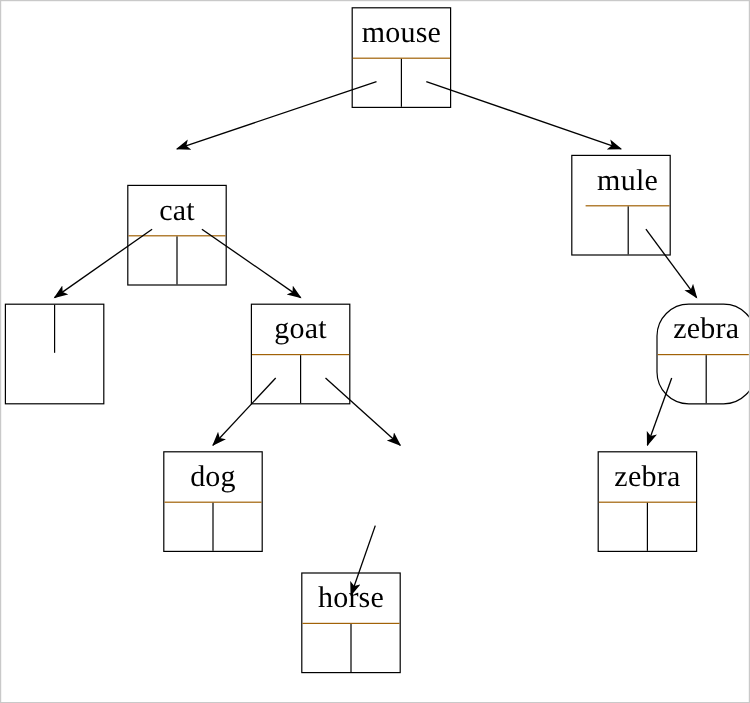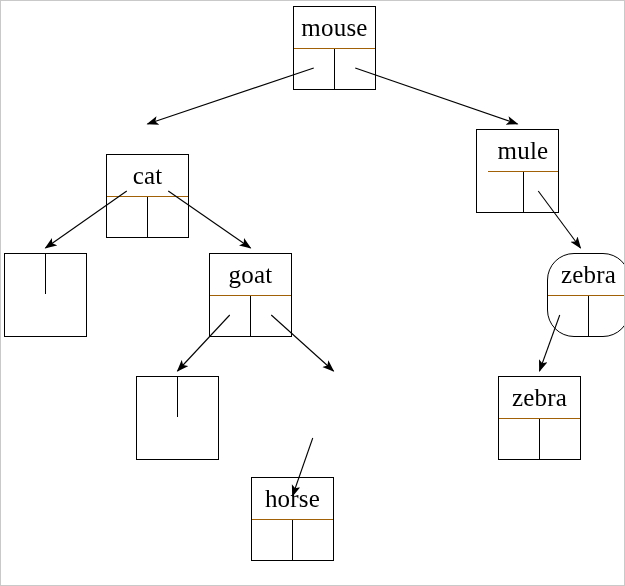--- a/index.html
+++ b/index.html
@@ -76,20 +76,21 @@
         </div>
       </div>
       <div class="node" style="left: 546px; top: 252px; border-radius: 27px;">
         <div class="node-label">zebra</div>
         <div class="node-cells">
           <div class="cell cell-left"></div>
           <div class="cell cell-right"></div>
         </div>
       </div>
       <div class="node" style="left: 135px; top: 375px;">
+        <div class="node-label">dog</div>
         <div class="node-cells">
           <div class="cell cell-left"></div>
           <div class="cell cell-right"></div>
         </div>
       </div>
       <div class="node" style="left: 497px; top: 375px;">
         <div class="node-label">zebra</div>
         <div class="node-cells">
           <div class="cell cell-left"></div>
           <div class="cell cell-right"></div>

